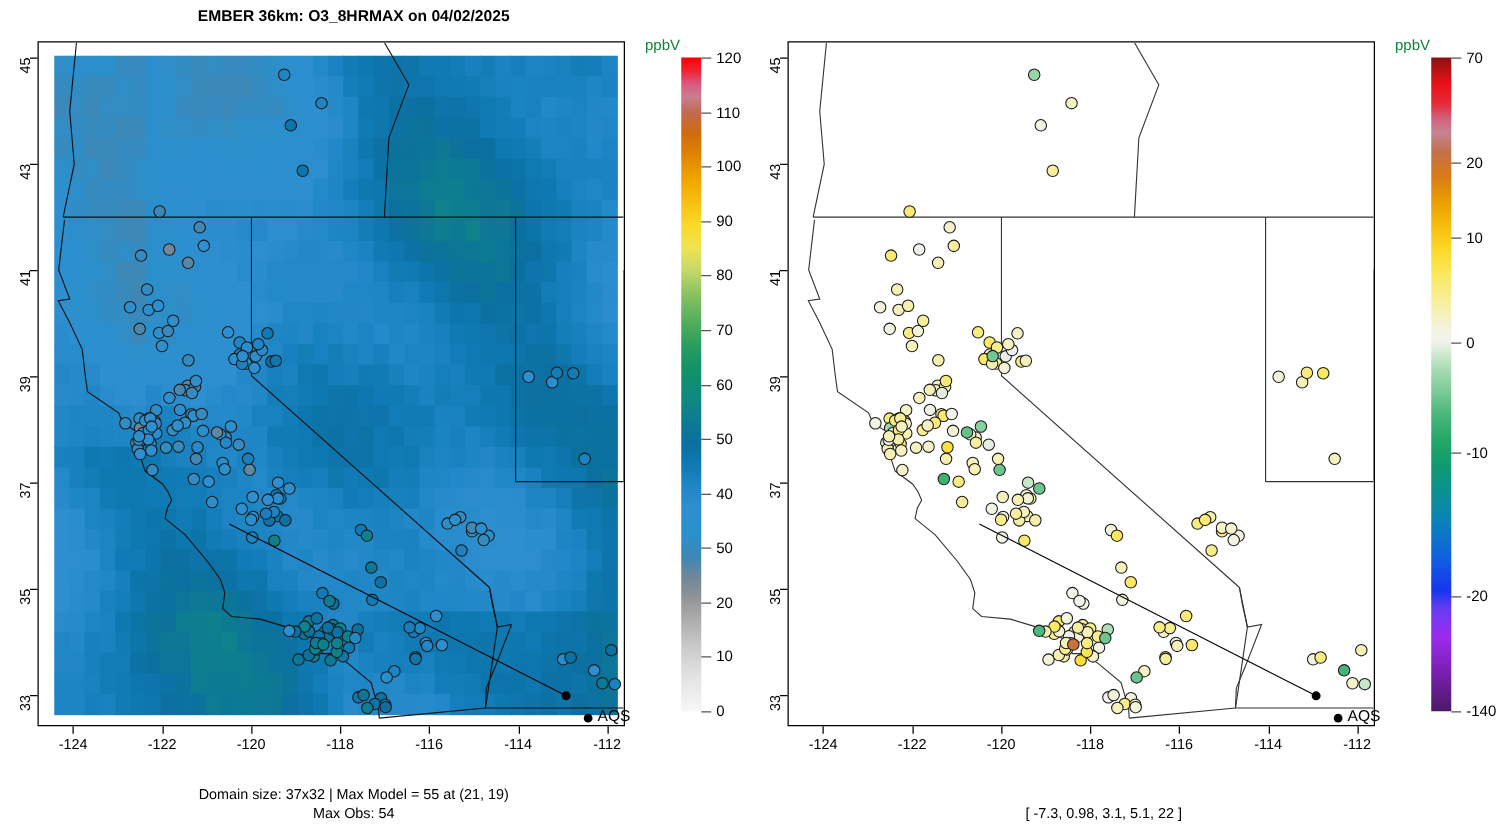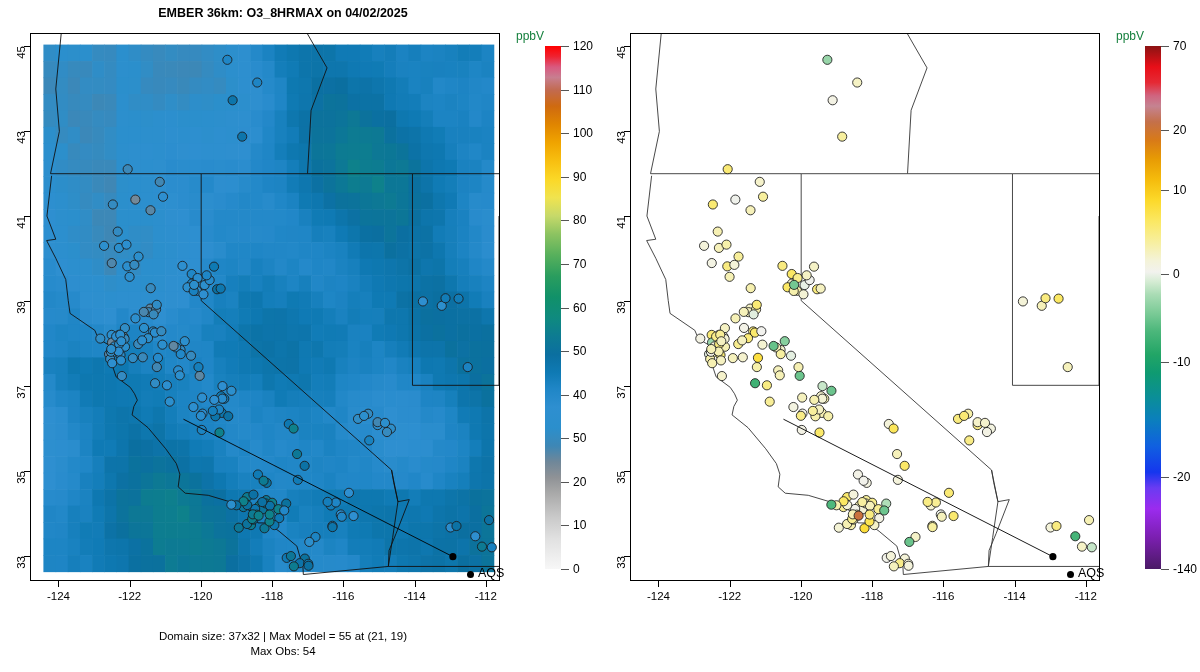--- a/index.html
+++ b/index.html
@@ -1813,15 +1813,16 @@
           <div class="cb-lbl" style="top: 227.505px;">0</div>
           <div class="cb-tick" style="top: 143.825px;"></div>
           <div class="cb-lbl" style="top: 143.825px;">10</div>
           <div class="cb-tick" style="top: 83.68px;"></div>
           <div class="cb-lbl" style="top: 83.68px;">20</div>
           <div class="cb-tick" style="top: 0px;"></div>
           <div class="cb-lbl" style="top: 0px;">70</div>
         </div>
     </div>
 
+    <div class="caption l2 shift">[ -7.3,   0.98,   3.1,   5.1,   22 ]</div>
   </div>
 
 </div>
 
 </body></html>

